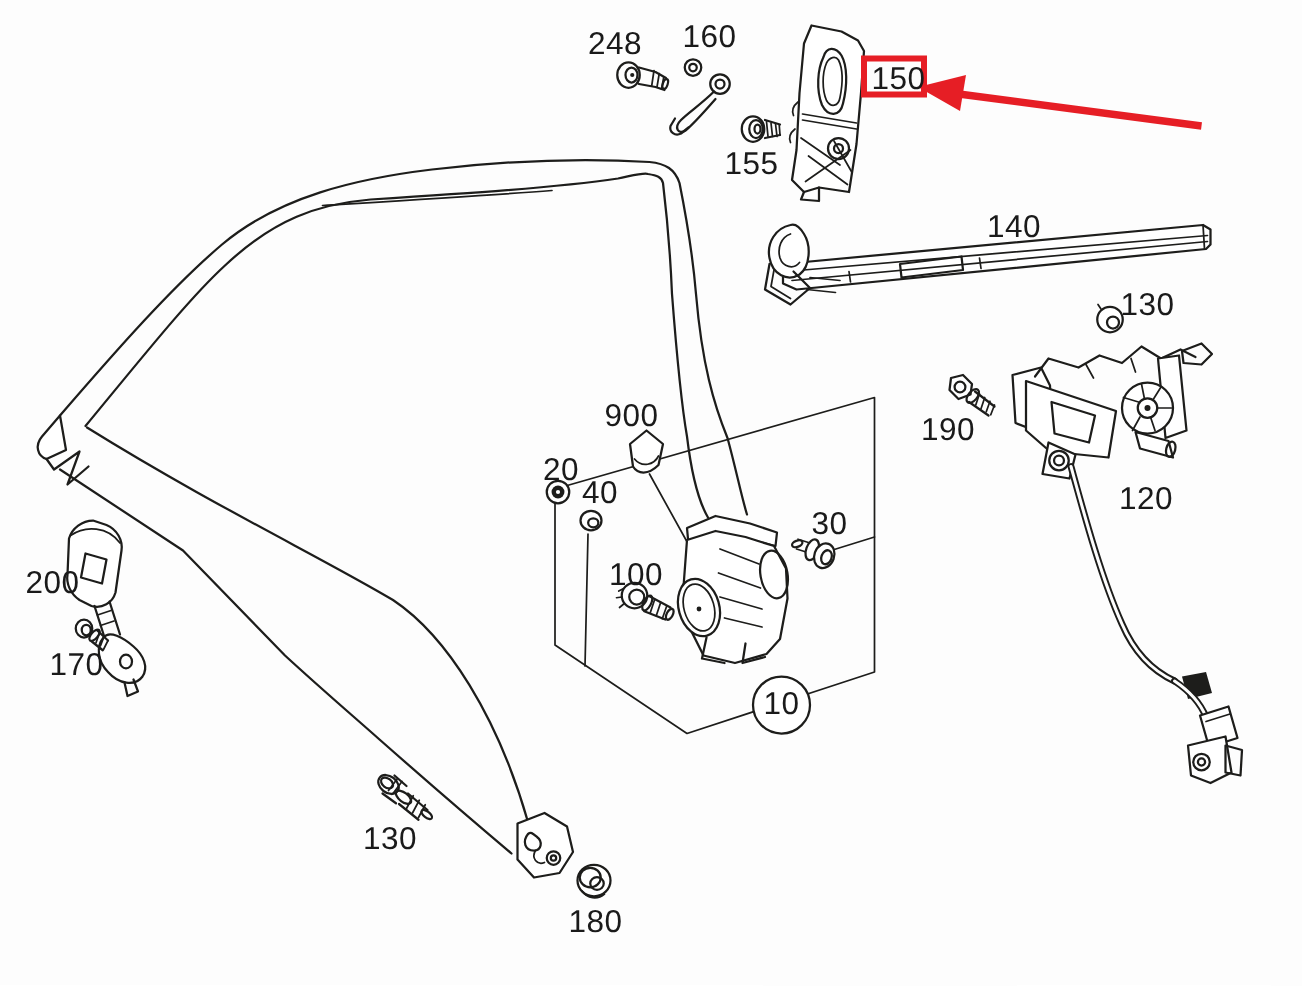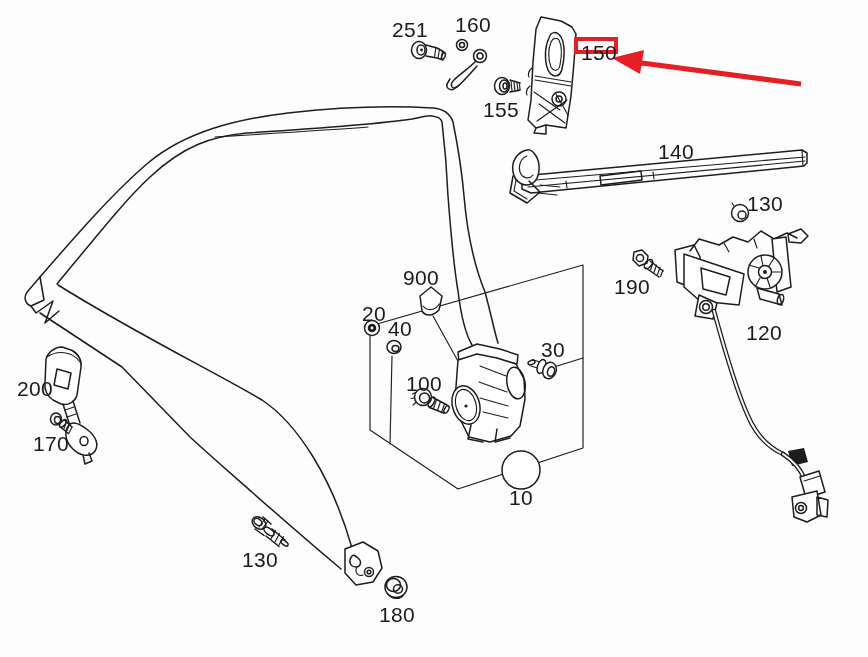--- a/index.html
+++ b/index.html
@@ -7,24 +7,24 @@
          font-family:"Liberation Sans", sans-serif;}
   .stage svg{position:absolute;left:0;top:0;}
   svg .ln{stroke:#1d1d1b;fill:none;stroke-width:1.5;stroke-linecap:round;stroke-linejoin:round;}
   svg .thin{stroke-width:1.15;}
   svg .wfill{fill:#fff;}
   svg .dfill{fill:#1d1d1b;stroke:none;}
   svg .cable{stroke:#1d1d1b;fill:none;stroke-width:4.6;stroke-linecap:round;}
   svg .cablecore{stroke:#fdfdfd;fill:none;stroke-width:2;stroke-linecap:round;}
   .callout{position:absolute;font-size:21px;line-height:22px;font-weight:400;color:#1a1a1a;
            letter-spacing:.3px;white-space:nowrap;cursor:default;}
-  .hl-box{position:absolute;left:574px;top:37px;width:44px;height:17px;border:4px solid #e61e25;
+  .hl-box{position:absolute;left:574px;top:37px;width:44px;height:28px;border:4px solid #e61e25;
           box-sizing:border-box;background:transparent;}
   .hl-box .callout{left:3px;top:1px;}
-  .circle-label{position:absolute;left:499px;top:459px;width:44px;text-align:center;margin-top:28px;}
+  .circle-label{position:absolute;left:499px;top:459px;width:44px;text-align:center;}
 </style>
 </head>
 <body>
 
 <div class="stage">
 
   <svg width="868" height="657" viewBox="0 0 868 657">
 
     <g>
       <path class="ln thin" d="M 370 326 L 370 430 L 458 489 L 583 448 L 583 265 Z"></path>
@@ -236,21 +236,21 @@
     <g>
       <path d="M 801 84 L 638 62.5" style="stroke:#e61e25;stroke-width:5;fill:none;stroke-linecap:butt"></path>
       <polygon points="612,58 644,50 640,74" style="fill:#e61e25;stroke:none"></polygon>
     </g>
   </svg>
 
   <div class="hl-box">
     <div class="callout">150</div>
   </div>
 
-  <div class="callout" style="left:392px;top:19px">251</div>
+  <div class="callout" style="left:392px;top:19px">248</div>
   <div class="callout" style="left:455px;top:14px">160</div>
   <div class="callout" style="left:483px;top:99px">155</div>
   <div class="callout" style="left:658px;top:141px">140</div>
   <div class="callout" style="left:747px;top:193px">130</div>
   <div class="callout" style="left:614px;top:276px">190</div>
   <div class="callout" style="left:746px;top:322px">120</div>
   <div class="callout" style="left:403px;top:267px">900</div>
   <div class="callout" style="left:362px;top:303px">20</div>
   <div class="callout" style="left:388px;top:318px">40</div>
   <div class="callout" style="left:406px;top:373px">100</div>

